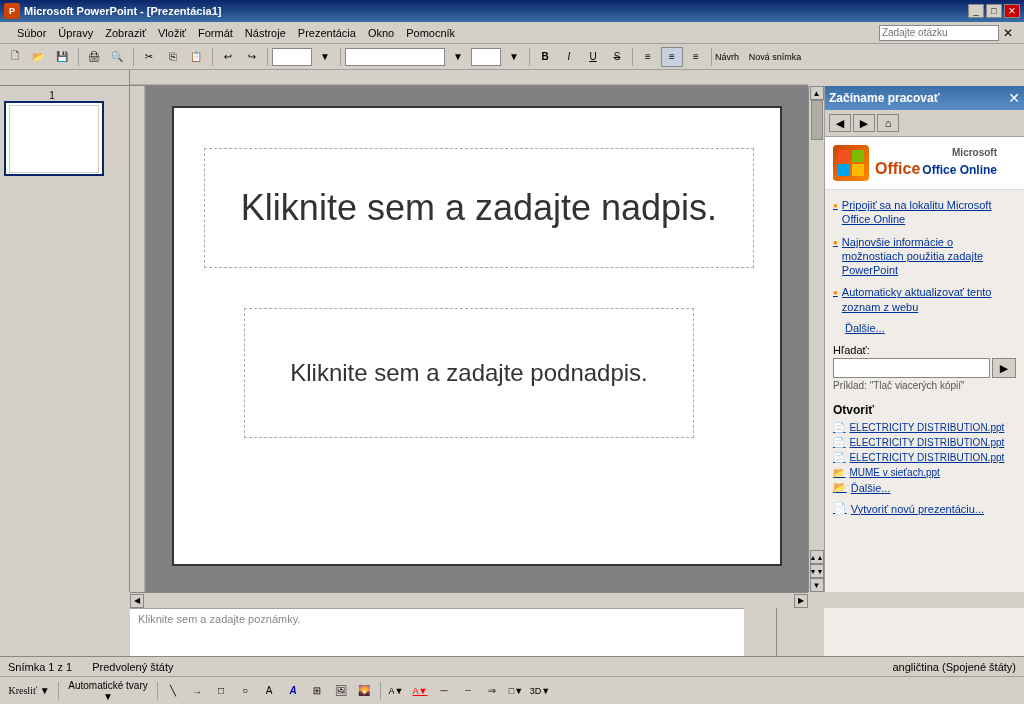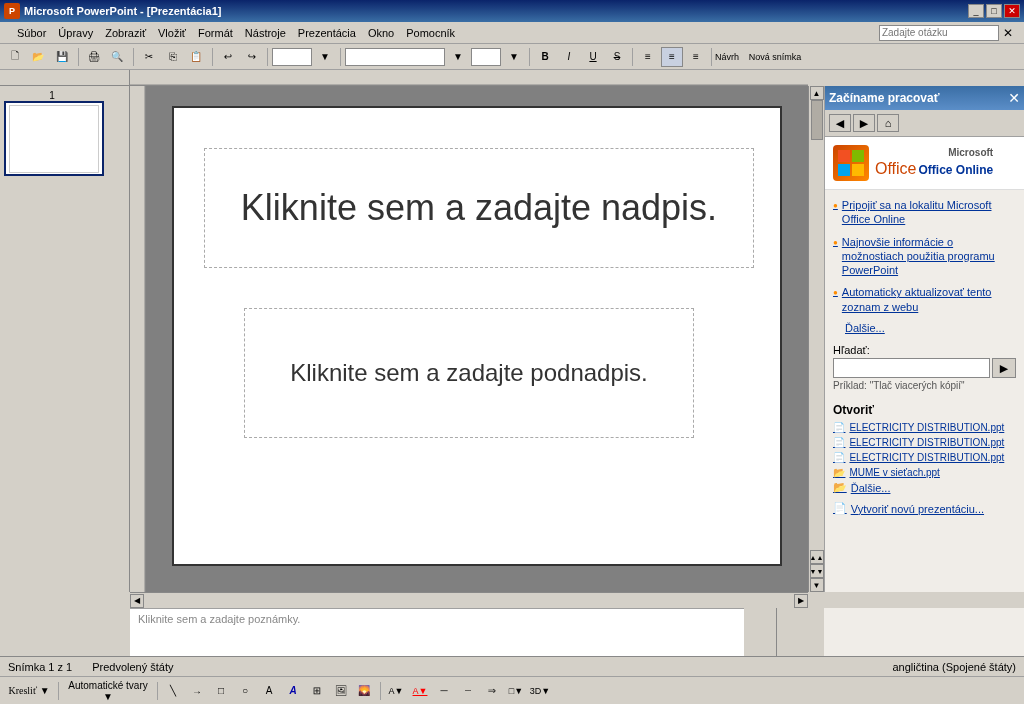--- a/index.html
+++ b/index.html
@@ -442,35 +442,35 @@
           <svg width="30" height="30" viewBox="0 0 30 30">
             <rect x="2" y="2" width="12" height="12" fill="#f25022"></rect>
             <rect x="16" y="2" width="12" height="12" fill="#7fba00"></rect>
             <rect x="2" y="16" width="12" height="12" fill="#00a4ef"></rect>
             <rect x="16" y="16" width="12" height="12" fill="#ffb900"></rect>
           </svg>
         </div>
         <div class="logo-text">
           <div style="font-size:10px; color:#555;">Microsoft</div>
           <div style="display:flex; align-items:baseline; gap:2px;">
-            <span style="color:#cc4400; font-size:16px; font-weight:normal;">Office</span>
+            <span style="color:#cc4400; font-size:16px; font-weight:bold;">Office</span>
             <span style="color:#003399; font-size:12px;">Office Online</span>
           </div>
         </div>
       </div>
 
       <div id="right-panel-content">
 
         <div class="panel-link">
           <span class="bullet-dot">●</span>
           <span>Pripojiť sa na lokalitu Microsoft Office Online</span>
         </div>
         <div class="panel-link">
           <span class="bullet-dot">●</span>
-          <span>Najnovšie informácie o možnostiach použitia programu PowerPoint</span>
+          <span>Najnovšie informácie o možnostiach použitia zadajte PowerPoint</span>
         </div>
         <div class="panel-link">
           <span class="bullet-dot">●</span>
           <span>Automaticky aktualizovať tento zoznam z webu</span>
         </div>
         <span class="panel-more">Ďalšie...</span>
 
         <div class="search-section">
           <div class="search-label">Hľadať:</div>
           <div class="search-row">

